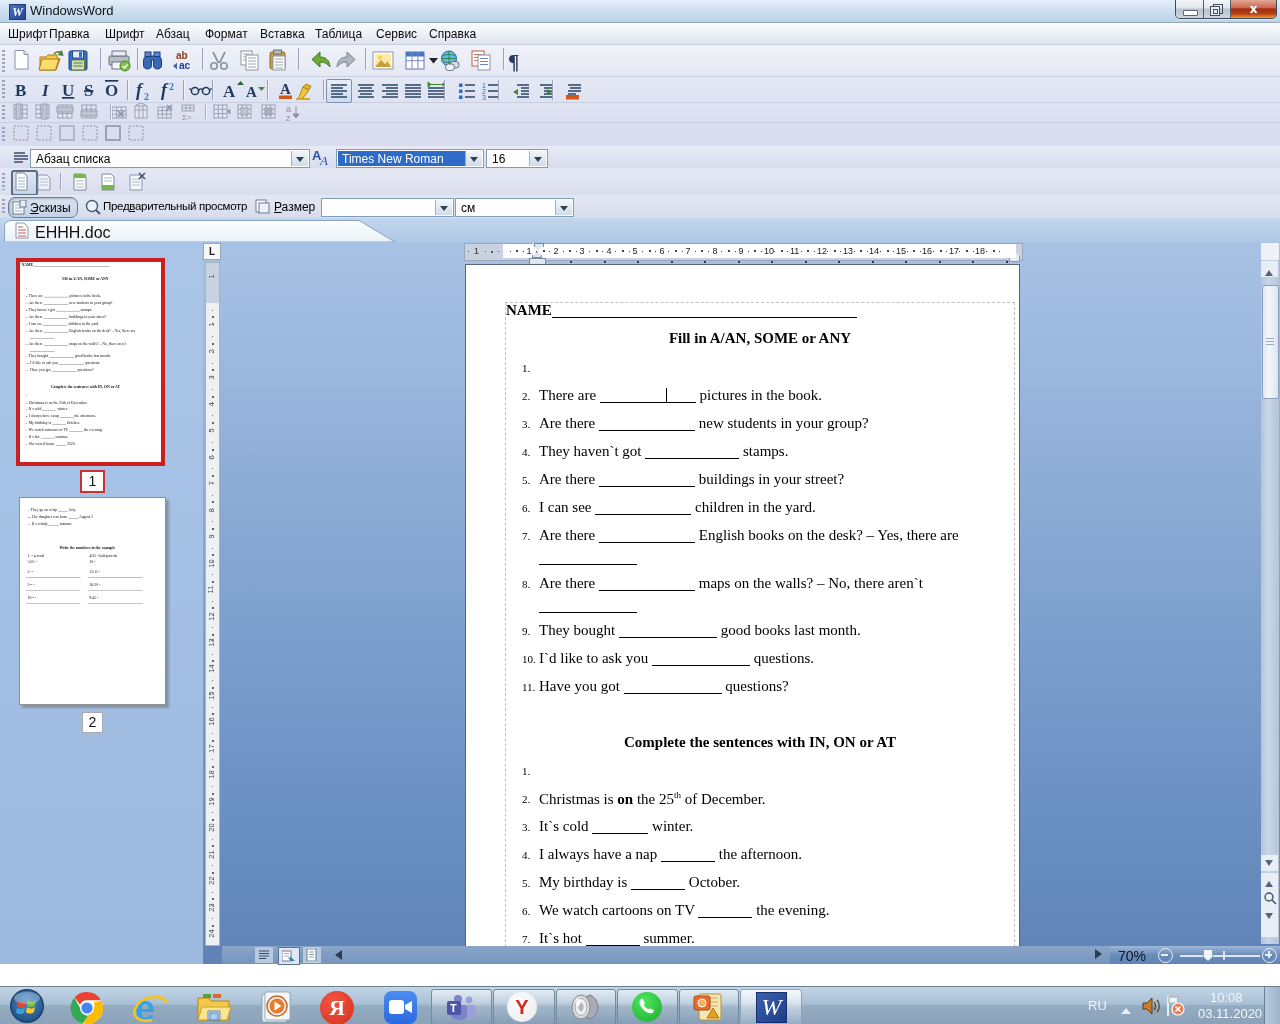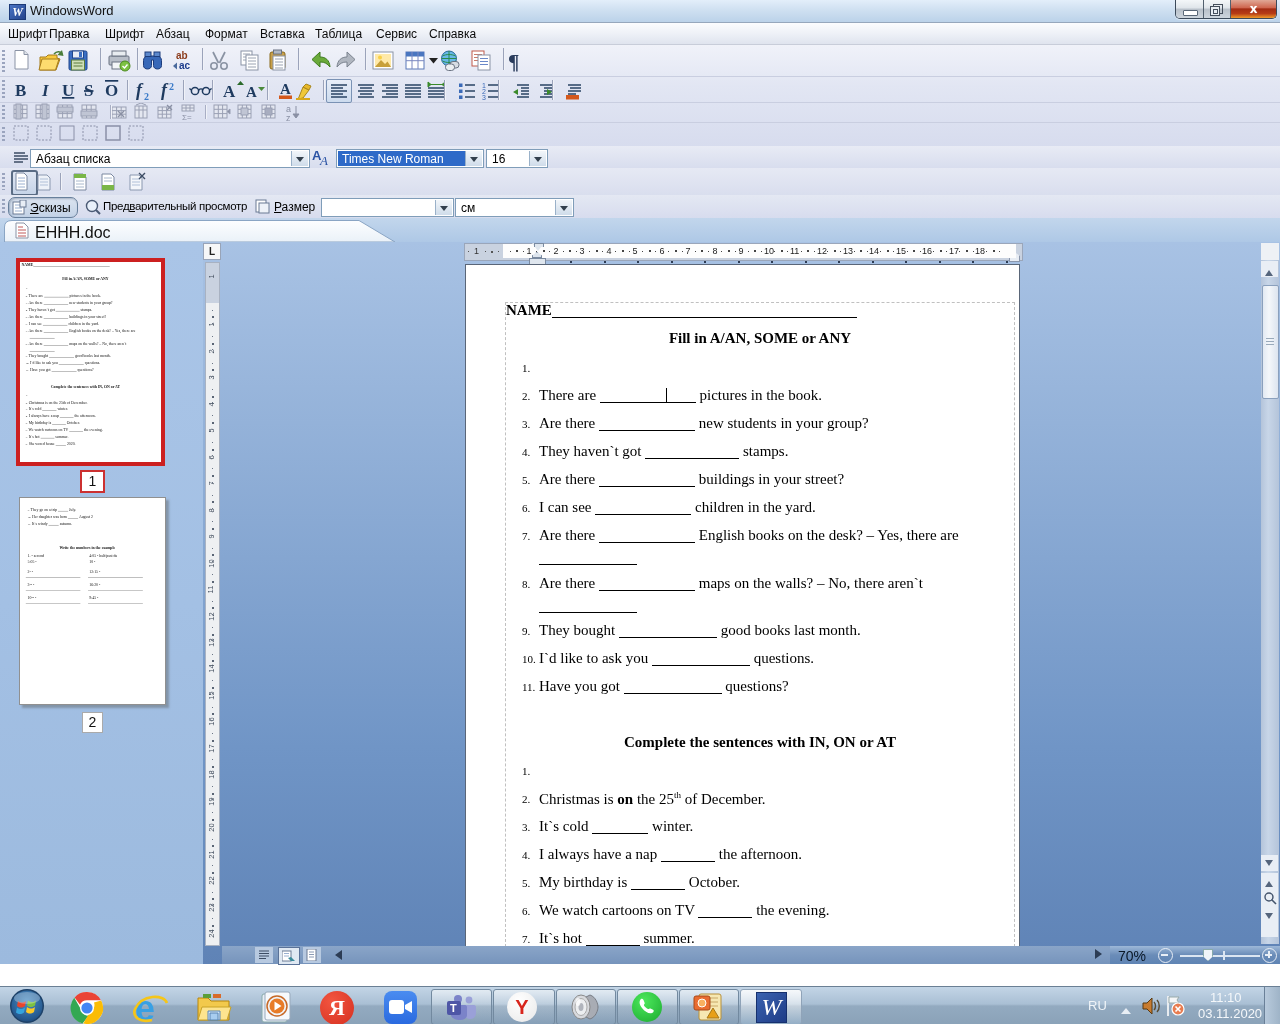--- a/index.html
+++ b/index.html
@@ -892,17 +892,17 @@
  <svg class="abs" style="left:1141px;top:9px" width="20" height="20" viewBox="0 0 20 20">
   <path d="M2 7h4l5-5v16l-5-5H2z" fill="#c87c30" stroke="#5a3a10"></path>
   <path d="M13 6c2 2 2 6 0 8M16 4c3 3 3 9 0 12" stroke="#5a4a30" stroke-width="1.4" fill="none"></path>
  </svg>
  <svg class="abs" style="left:1164px;top:8px" width="22" height="22" viewBox="0 0 22 22">
   <path d="M4 1v20" stroke="#e8ecf0" stroke-width="2"></path>
   <path d="M5 2h10l-2 3 2 3H5z" fill="#f4f6f8" stroke="#9aa"></path>
   <circle cx="14" cy="14" r="6" fill="#e87c50" stroke="#fff" stroke-width="1.2"></circle>
   <path d="M11.5 11.5l5 5M16.5 11.5l-5 5" stroke="#fff" stroke-width="1.6"></path>
  </svg>
- <div class="abs" style="left:1210px;top:3px;font-size:13px;color:#f4f7fa">11:10</div>
+ <div class="abs" style="left:1210px;top:3px;font-size:13px;color:#f4f7fa">10:08</div>
  <div class="abs" style="left:1198px;top:19px;font-size:13px;color:#f4f7fa">03.11.2020</div>
  <div class="abs" style="left:1264px;top:0;width:16px;height:38px;background:linear-gradient(90deg,#b8cadc,#9db2c6);border-left:1px solid #6a8098"></div>
 </div>
 </div>
 
 </body></html>

